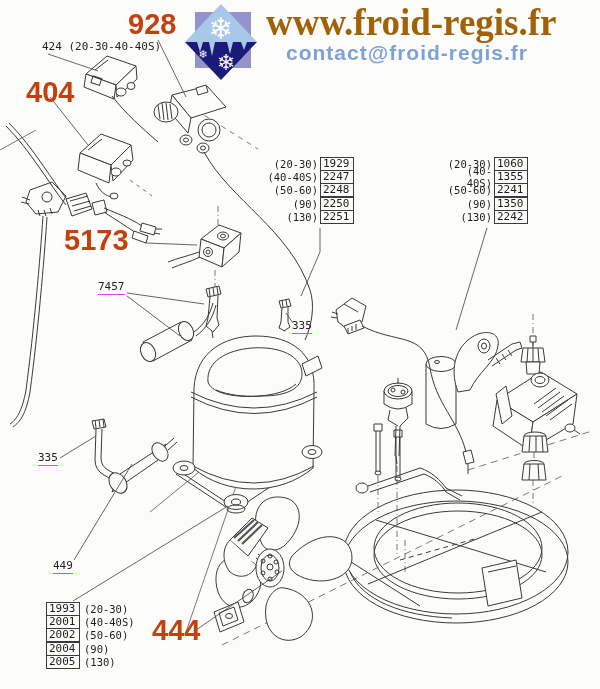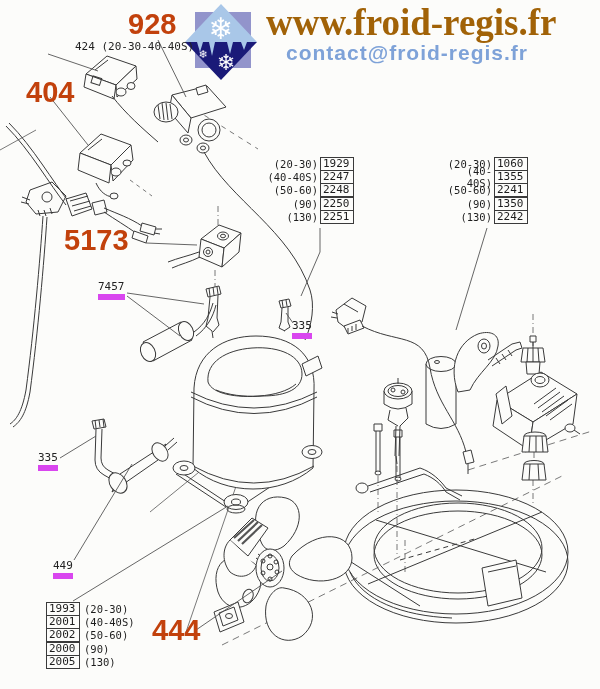--- a/index.html
+++ b/index.html
@@ -28,21 +28,21 @@
   .big-label{
     position:absolute;
     font-family:"Liberation Sans","DejaVu Sans",sans-serif;
     font-weight:700;font-size:29px;color:#c2410c;white-space:nowrap;
   }
   
   .small-label{
     position:absolute;font-size:11px;color:#222;white-space:nowrap;
     letter-spacing:0px;
   }
-  .underlined{border-bottom:6px solid #d946ef;padding-bottom:1px;}
+  .underlined{border-bottom:1px solid #d946ef;padding-bottom:1px;}
   
   .ptable{position:absolute;}
   .ptrow{display:flex;align-items:center;height:13.4px;}
   .psize{font-size:10.5px;text-align:right;padding-right:2px;}
   .ptable-mid .psize{width:52px;}
   .ptable-right .psize{width:50px;}
   .pnum{
     border:1px solid #3a3a3a;font-size:11px;height:12px;line-height:12px;
     padding:0 2px;min-width:28px;background:transparent;
   }
@@ -330,21 +330,21 @@
     <text x="43" y="68" text-anchor="middle" font-size="22" fill="#ffffff" font-family="DejaVu Sans">❄</text>
   </svg>
   <div class="site-title">www.froid-regis.fr</div>
   <div class="site-email">contact@froid-regis.fr</div>
 
   <div class="big-label" style="left:128px;top:8px;">928</div>
   <div class="big-label" style="left:26px;top:76px;">404</div>
   <div class="big-label" style="left:64px;top:224px;">5173</div>
   <div class="big-label" style="left:152px;top:614px;">444</div>
 
-  <div class="small-label" style="left:42px;top:40px;margin-left:33px;">424 (20-30-40-40S)</div>
+  <div class="small-label" style="left:42px;top:40px;">424 (20-30-40-40S)</div>
   <div class="small-label underlined" style="left:98px;top:280px;">7457</div>
   <div class="small-label underlined" style="left:292px;top:319px;">335</div>
   <div class="small-label underlined" style="left:38px;top:451px;">335</div>
   <div class="small-label underlined" style="left:53px;top:559px;">449</div>
 
   <div class="ptable ptable-mid" style="left:266px;top:157px;">
     <div class="ptrow">
       <span class="psize">(20-30)</span>
       <span class="pnum">1929</span>
     </div>
@@ -396,21 +396,21 @@
     </div>
     <div class="ptrow">
       <span class="pnum">2001</span>
       <span class="psize">(40-40S)</span>
     </div>
     <div class="ptrow">
       <span class="pnum">2002</span>
       <span class="psize">(50-60)</span>
     </div>
     <div class="ptrow">
-      <span class="pnum">2000</span>
+      <span class="pnum">2004</span>
       <span class="psize">(90)</span>
     </div>
     <div class="ptrow">
       <span class="pnum">2005</span>
       <span class="psize">(130)</span>
     </div>
   </div>
 
 </div>
 

